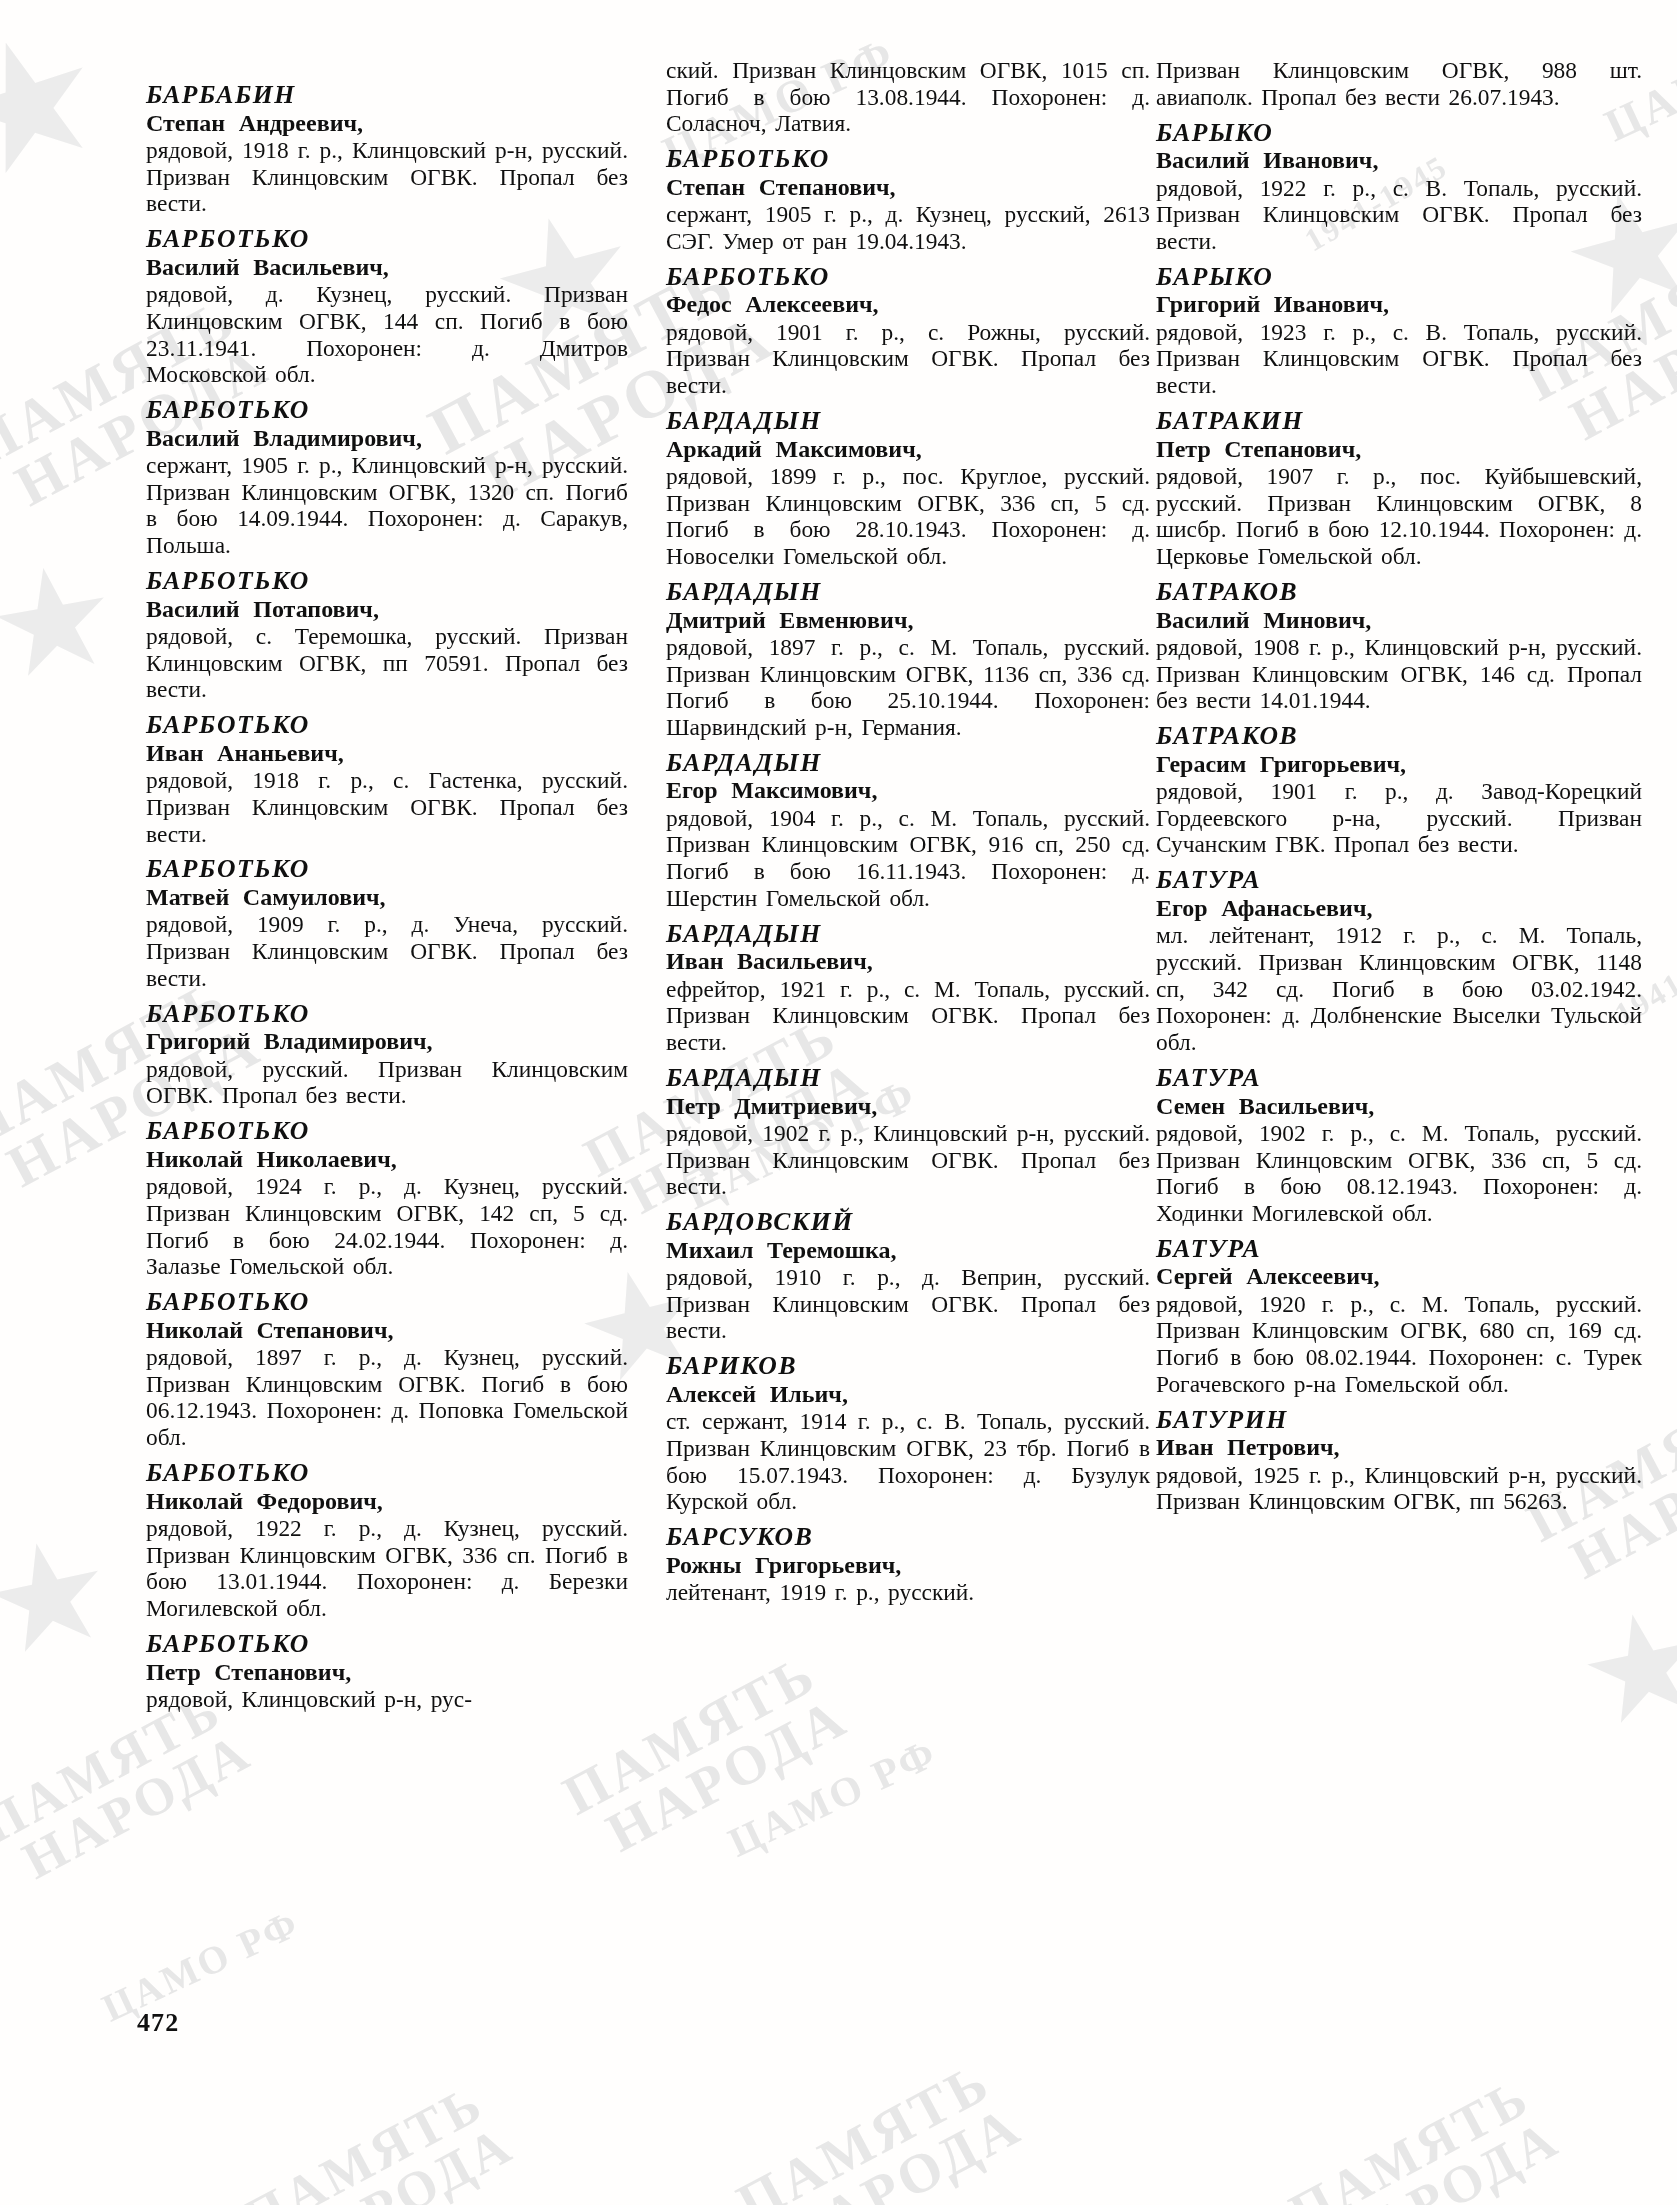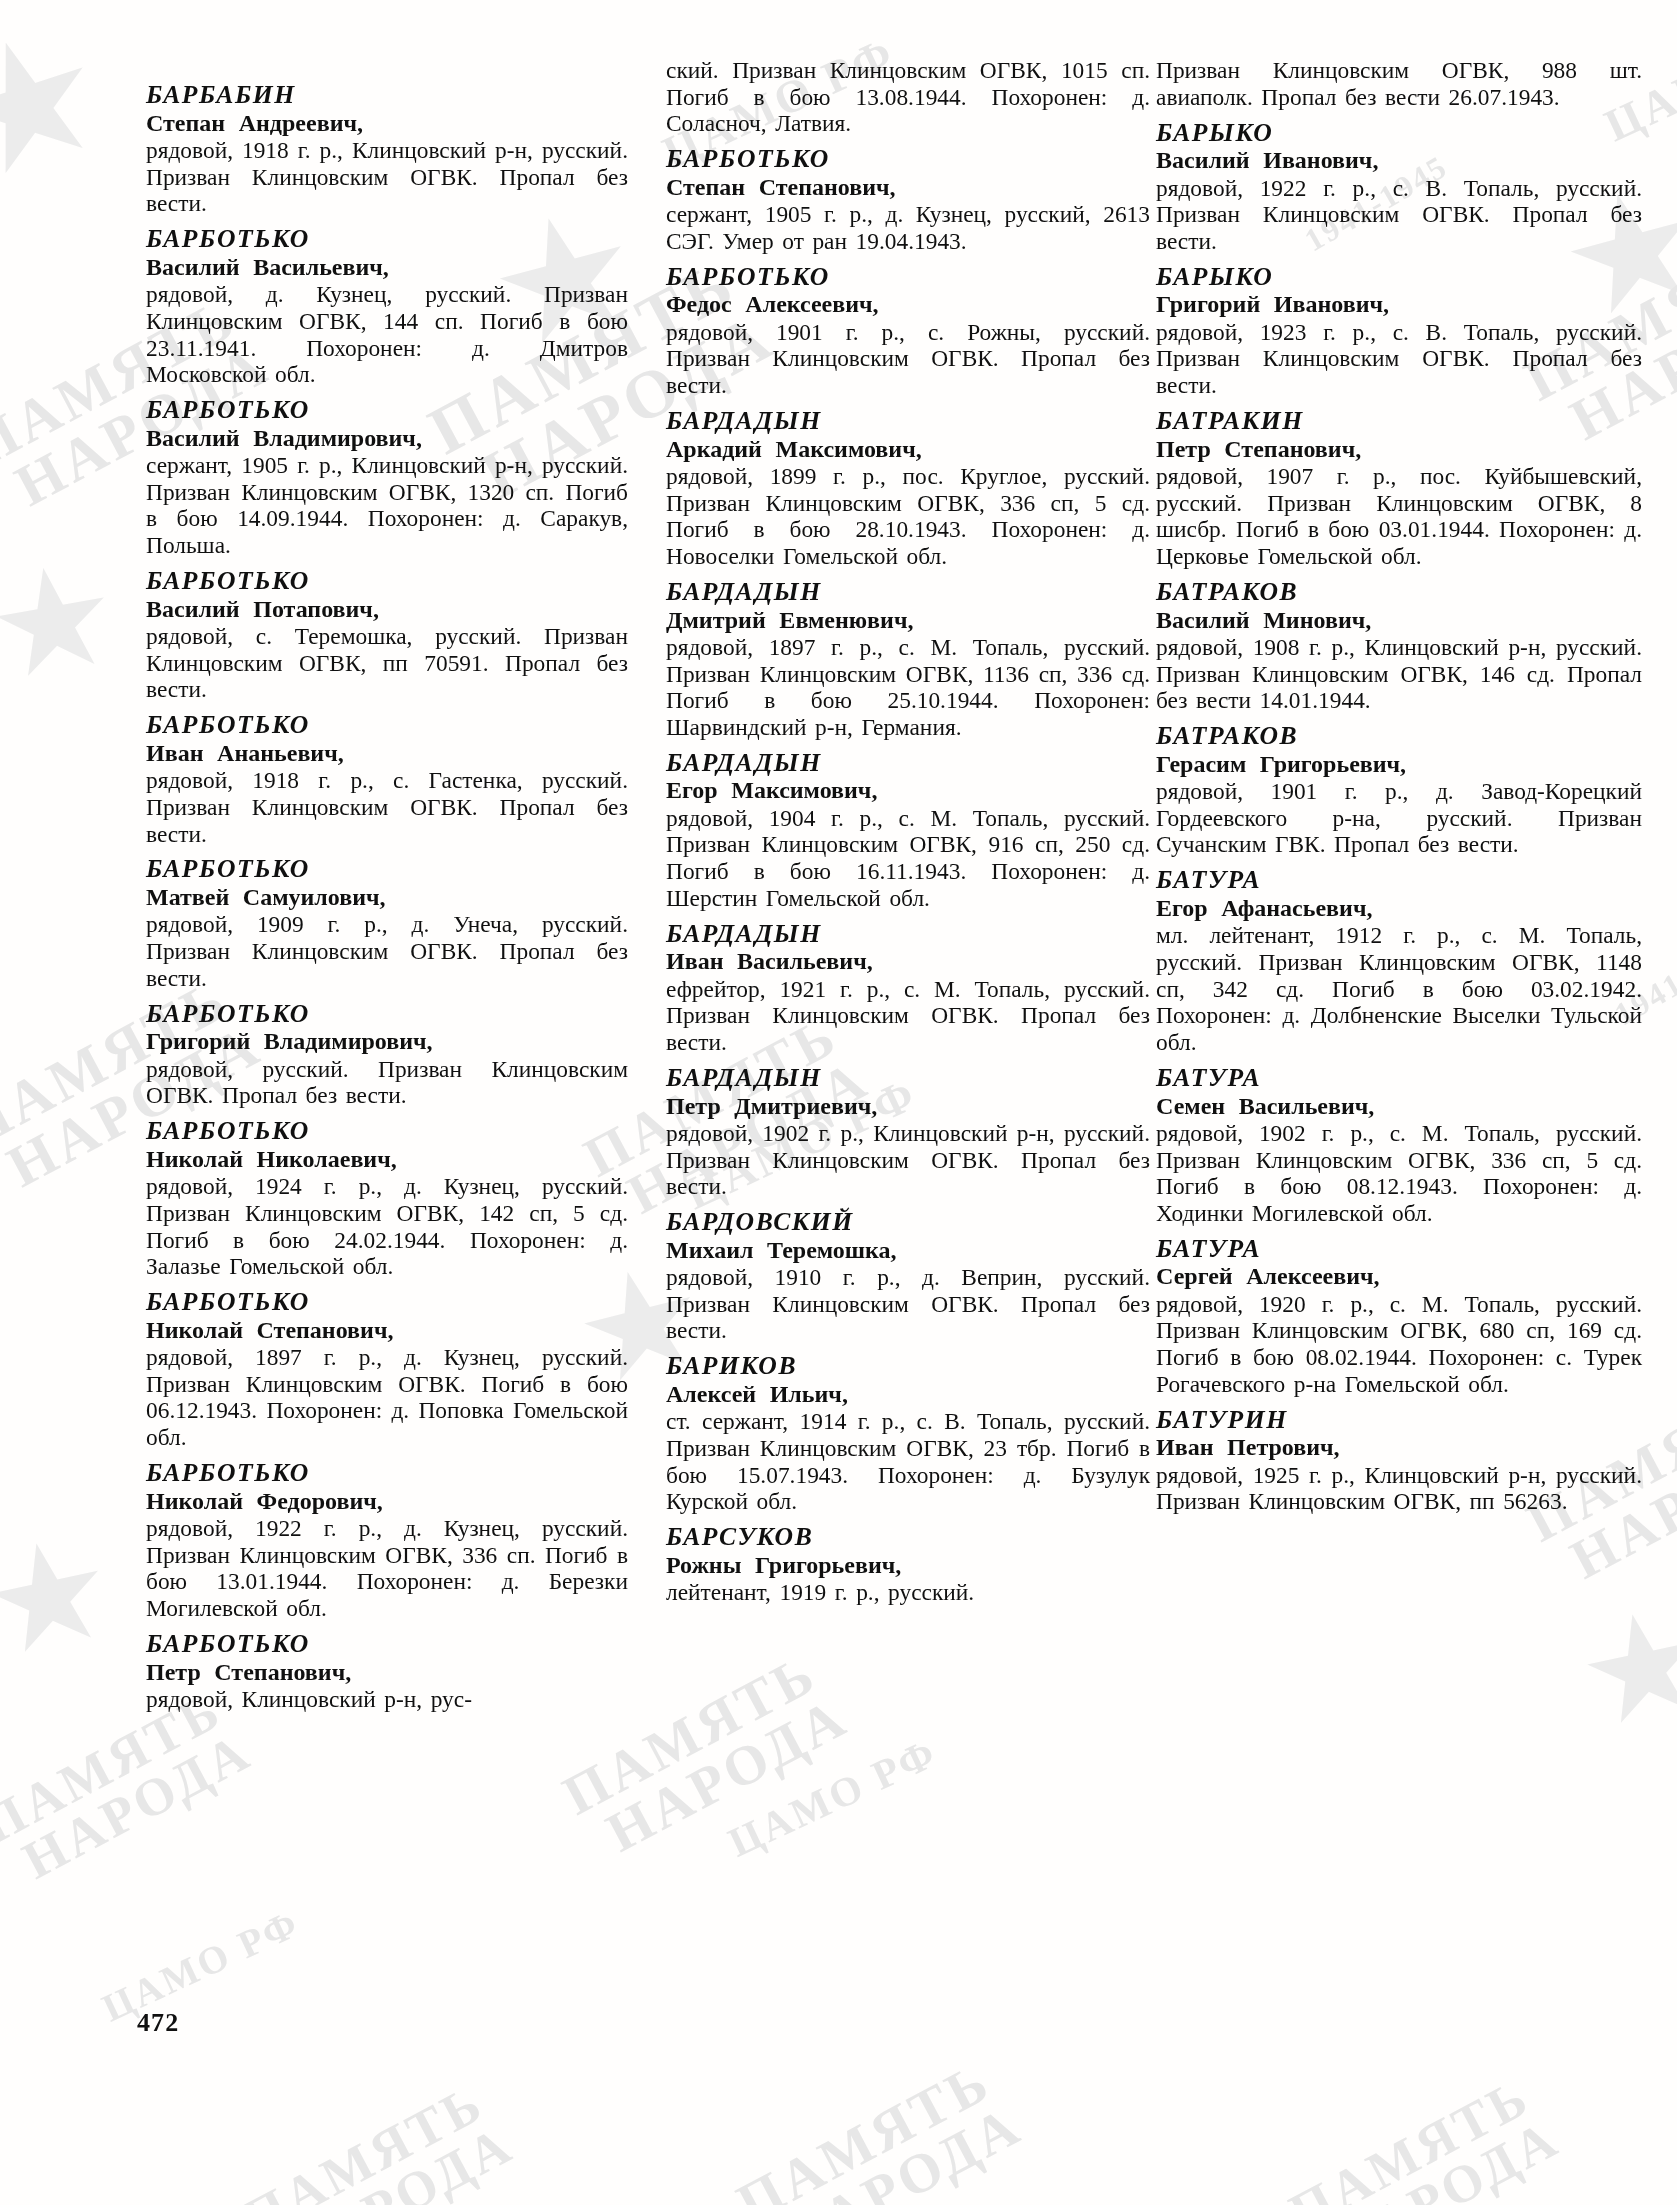--- a/index.html
+++ b/index.html
@@ -238,21 +238,21 @@
         <div class="body">рядовой, 1922 г. р., с. В. Топаль, русский. Призван Клинцовским ОГВК. Пропал без вести.</div>
       </div>
       <div class="entry">
         <div class="surname">БАРЫКО</div>
         <div class="name">Григорий Иванович,</div>
         <div class="body">рядовой, 1923 г. р., с. В. Топаль, русский. Призван Клинцовским ОГВК. Пропал без вести.</div>
       </div>
       <div class="entry">
         <div class="surname">БАТРАКИН</div>
         <div class="name">Петр Степанович,</div>
-        <div class="body">рядовой, 1907 г. р., пос. Куйбышевский, русский. Призван Клинцовским ОГВК, 8 шисбр. Погиб в бою 03.01.1944. Похоронен: д. Церковье Гомельской обл.</div>
+        <div class="body">рядовой, 1907 г. р., пос. Куйбышевский, русский. Призван Клинцовским ОГВК, 8 шисбр. Погиб в бою 12.10.1944. Похоронен: д. Церковье Гомельской обл.</div>
       </div>
       <div class="entry">
         <div class="surname">БАТРАКОВ</div>
         <div class="name">Василий Минович,</div>
         <div class="body">рядовой, 1908 г. р., Клинцовский р-н, русский. Призван Клинцовским ОГВК, 146 сд. Пропал без вести 14.01.1944.</div>
       </div>
       <div class="entry">
         <div class="surname">БАТРАКОВ</div>
         <div class="name">Герасим Григорьевич,</div>
         <div class="body">рядовой, 1901 г. р., д. Завод-Корецкий Гордеевского р-на, русский. Призван Сучанским ГВК. Пропал без вести.</div>

